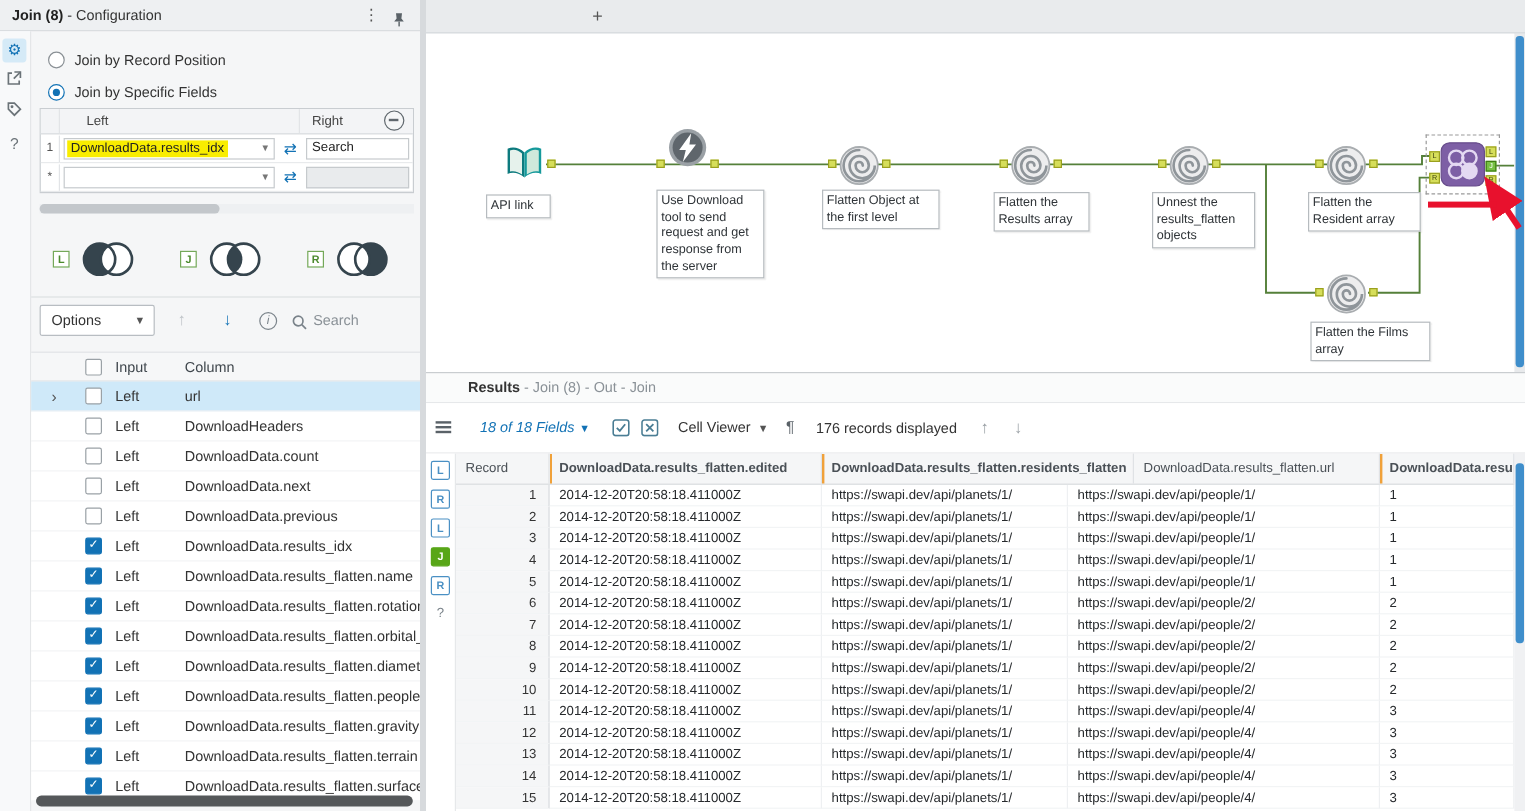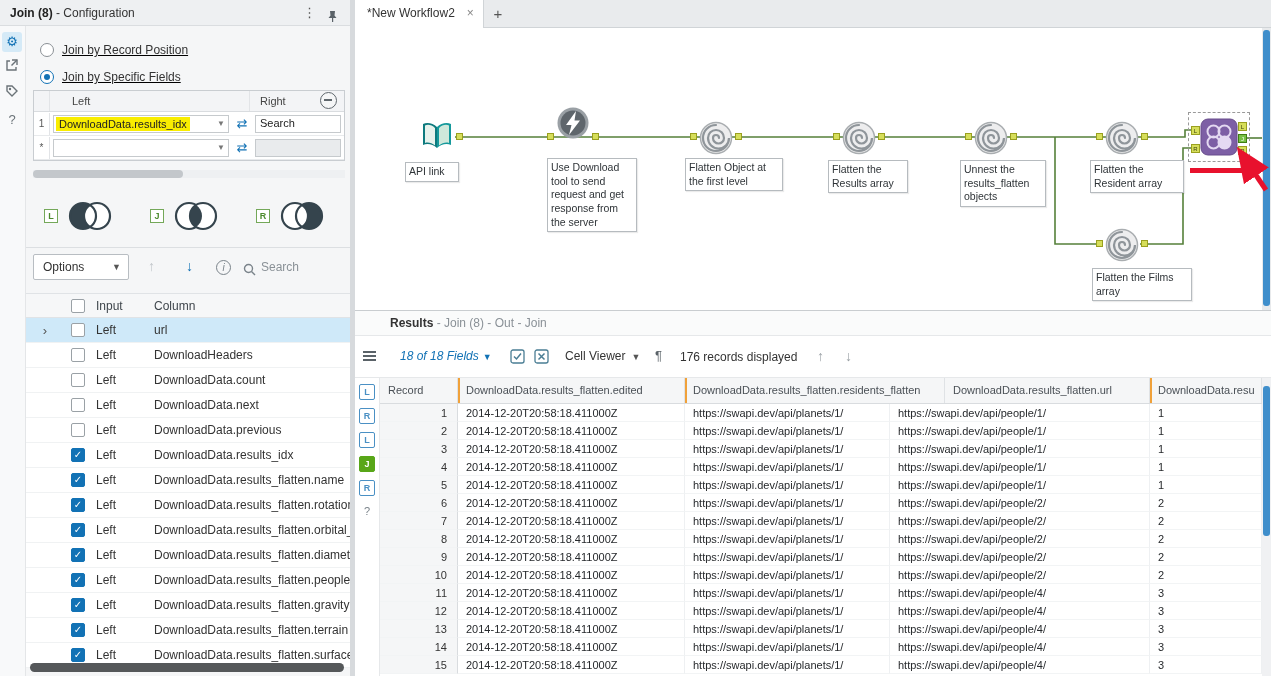--- a/index.html
+++ b/index.html
@@ -14,21 +14,21 @@
   .cfg-title b { font-weight:bold; }
   .cfg-title span { color:#333; }
   .kebab { position:absolute; right:34px; top:0; font-size:13px; color:#555; cursor:pointer; }
   .pinbtn { position:absolute; right:12px; top:6px; cursor:pointer; }
 
   .rail { position:absolute; left:0; top:26px; width:26px; height:650px; background:#f8f9fa; border-right:1px solid #e4e6e8; }
   .rail-ic { width:20px; height:20px; margin:6px 2px; text-align:center; line-height:20px; font-size:13px;
     color:#6b7378; border-radius:3px; cursor:pointer; }
   .rail-ic.active { background:#d5eaf7; color:#1272b5; }
 
-  .radio-row { position:absolute; left:40px; height:16px; display:flex; align-items:center; gap:8px; cursor:pointer;text-decoration:underline; }
+  .radio-row { position:absolute; left:40px; height:16px; display:flex; align-items:center; gap:8px; cursor:pointer; }
   .radio { width:14px; height:14px; border:1px solid #8a9095; border-radius:50%; background:#fff; display:inline-block; position:relative; flex:none; }
   .radio.checked { border-color:#1272b5; }
   .radio.checked::after { content:""; position:absolute; left:3px; top:3px; width:6px; height:6px; border-radius:50%; background:#1272b5; }
   .radio-label { font-size:12px; color:#333; white-space:nowrap; }
 
   .jf-table { position:absolute; left:33px; top:90px; width:312px; background:#fff; border:1px solid #c9cdd1; }
   .jf-head { display:flex; height:21px; background:#f3f4f6; border-bottom:1px solid #d9dcdf; font-size:11px; color:#444; }
   .jf-num { width:16px; border-right:1px solid #e2e4e7; flex:none; text-align:center; font-size:10px; color:#555; line-height:22px; }
   .jf-hleft { width:200px; border-right:1px solid #e2e4e7; flex:none; padding:4px 0 0 22px; }
   .jf-hright { flex:1; padding:4px 0 0 10px; }
@@ -125,21 +125,21 @@
     line-height:15px; border-radius:2px; cursor:pointer; }
   .strip-ic.input { border:1px solid #4a90c4; color:#4a90c4; }
   .strip-ic.output { border:1px solid #4a90c4; color:#4a90c4; }
   .strip-ic.output.active { border-color:#58a618; background:#58a618; color:#fff; }
   .strip-ic.help { border:none; color:#7a838a; font-size:11px; font-weight:normal; }
 
   .res-thead { position:absolute; left:380px; top:378px; height:26px; display:flex; background:#f5f6f7;
     border-bottom:1px solid #d9dcdf; z-index:2; }
   .res-th { font-size:11px; color:#4a5056; line-height:25px; padding-left:8px; border-right:1px solid #dfe2e5;
     overflow:hidden; white-space:nowrap; flex:none; cursor:pointer; }
-  .res-th.tick { box-shadow: inset 2px 0 0 #f0a13a; }
+  .res-th.tick { box-shadow: inset 2px 0 0 #f0a13a; font-weight: bold; }
   #res-rows { position:absolute; left:380px; top:404px; }
   .res-tr { display:flex; height:18px; }
   .res-td { font-size:11px; color:#26292c; line-height:18px; padding-left:8px; border-right:1px solid #eef0f2;
     border-bottom:1px solid #f2f4f5; overflow:hidden; white-space:nowrap; flex:none; }
   .res-td.rec { background:#f5f6f7; text-align:right; padding-right:10px; padding-left:0; border-right:1px solid #d9dcdf; color:#333; }
 
   .res-vscroll { position:absolute; left:1262px; top:378px; width:9px; height:298px; background:#f0f1f3; }
   .res-vscroll .thumb { margin:8px 1px 0 1px; width:7px; height:150px; background:#3f8ecb; border-radius:3px; }
 
   .annotations { position:absolute; left:0; top:0; z-index:60; pointer-events:none; }
@@ -382,24 +382,20 @@
         </div>
       </div>
     <div class="grid-hscroll">
         <div class="thumb"></div>
       </div>
   </div>
 
   <div class="vdivider"></div>
 
   <div class="tabbar">
-    <div class="tab">
-      <span>*New Workflow2</span>
-      <span class="tab-close">×</span>
-    </div>
     <div class="tab-plus">+</div>
   </div>
 
   <div class="canvas" id="canvas">
     <svg class="wires" width="907" height="282">
       <g fill="none" stroke="#55803a" stroke-width="1.6">
         <path d="M100 109 H830 V102 H837"></path>
         <path d="M700 109 V216 H741"></path>
         <path d="M785 216 H828 V120 H837"></path>
         <path d="M891 110 H907"></path>

